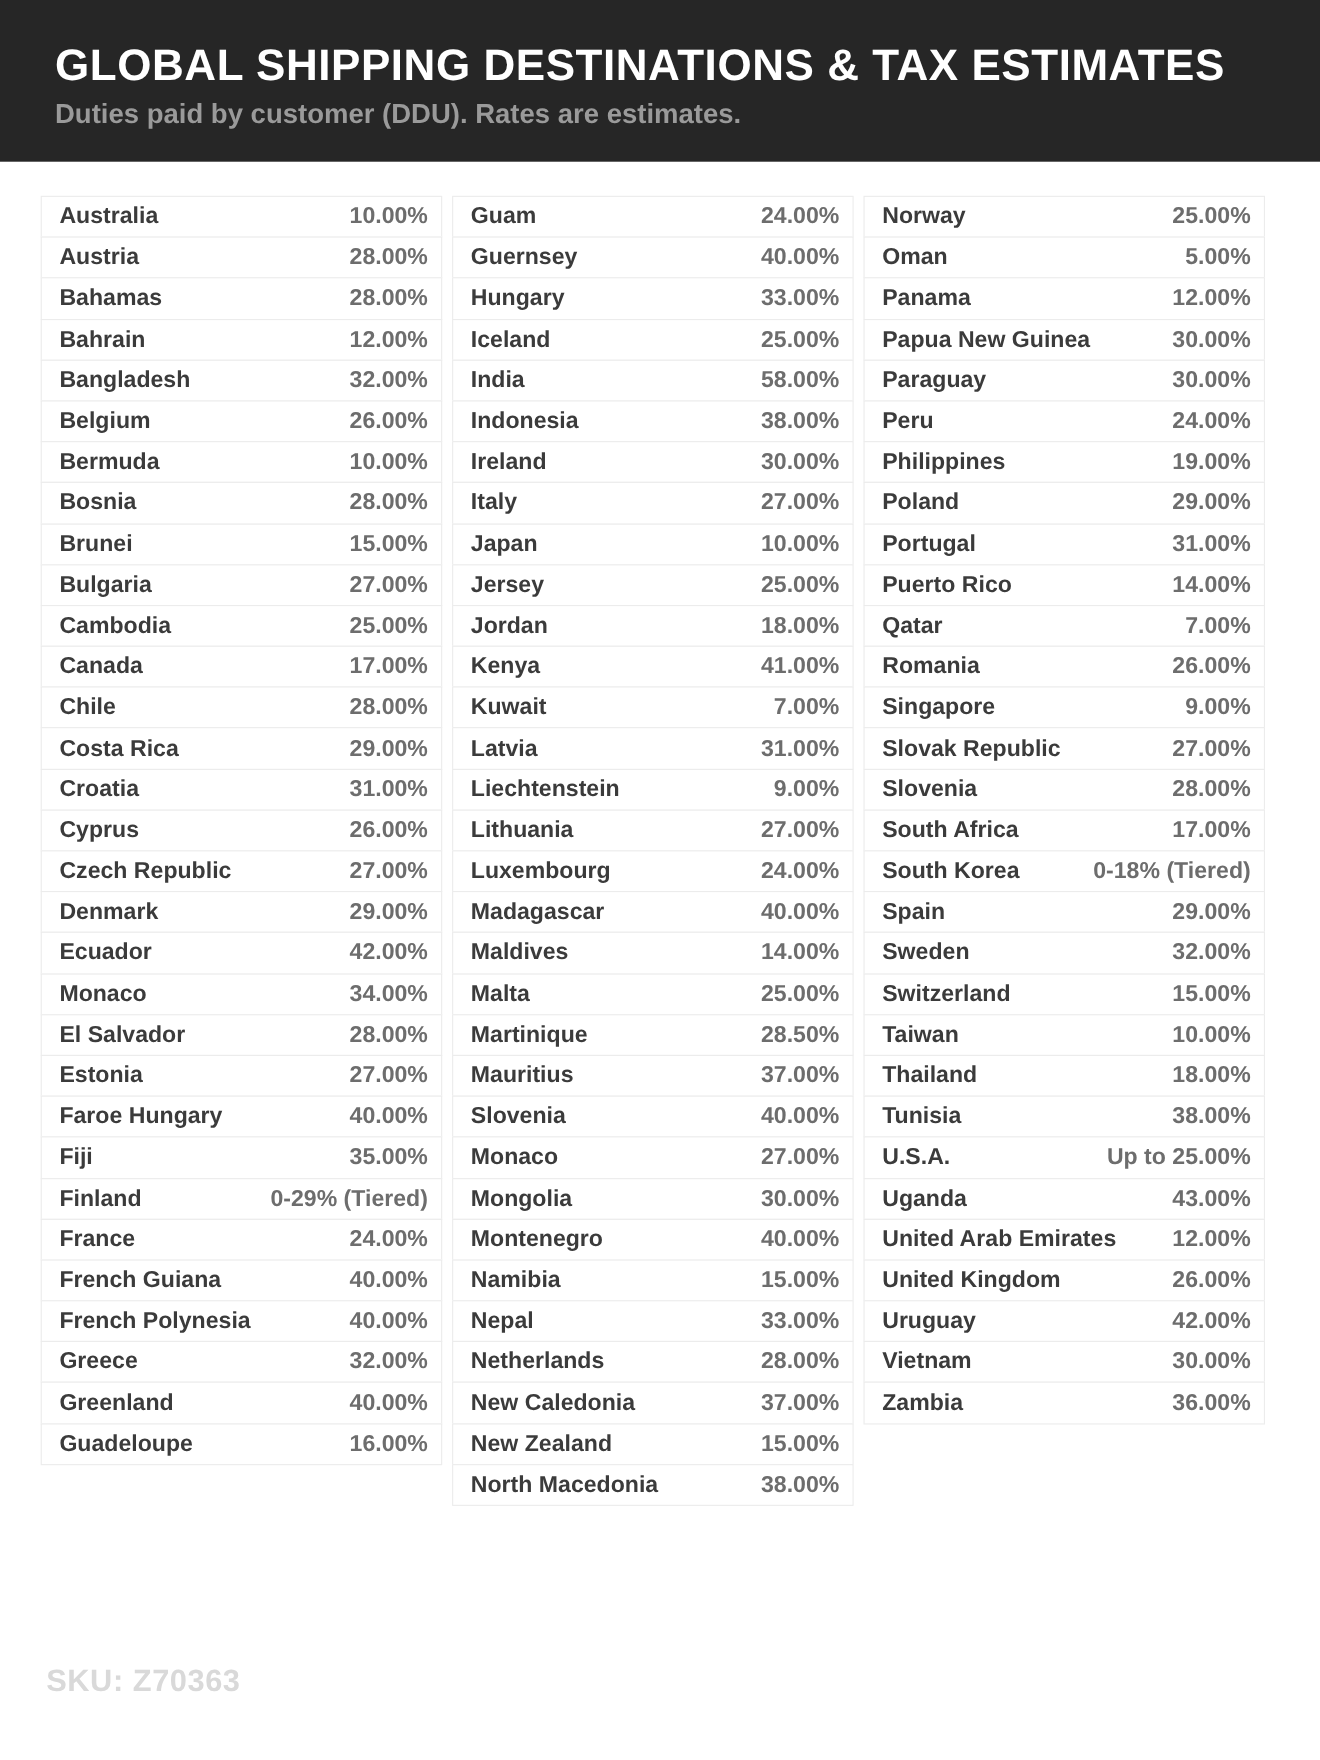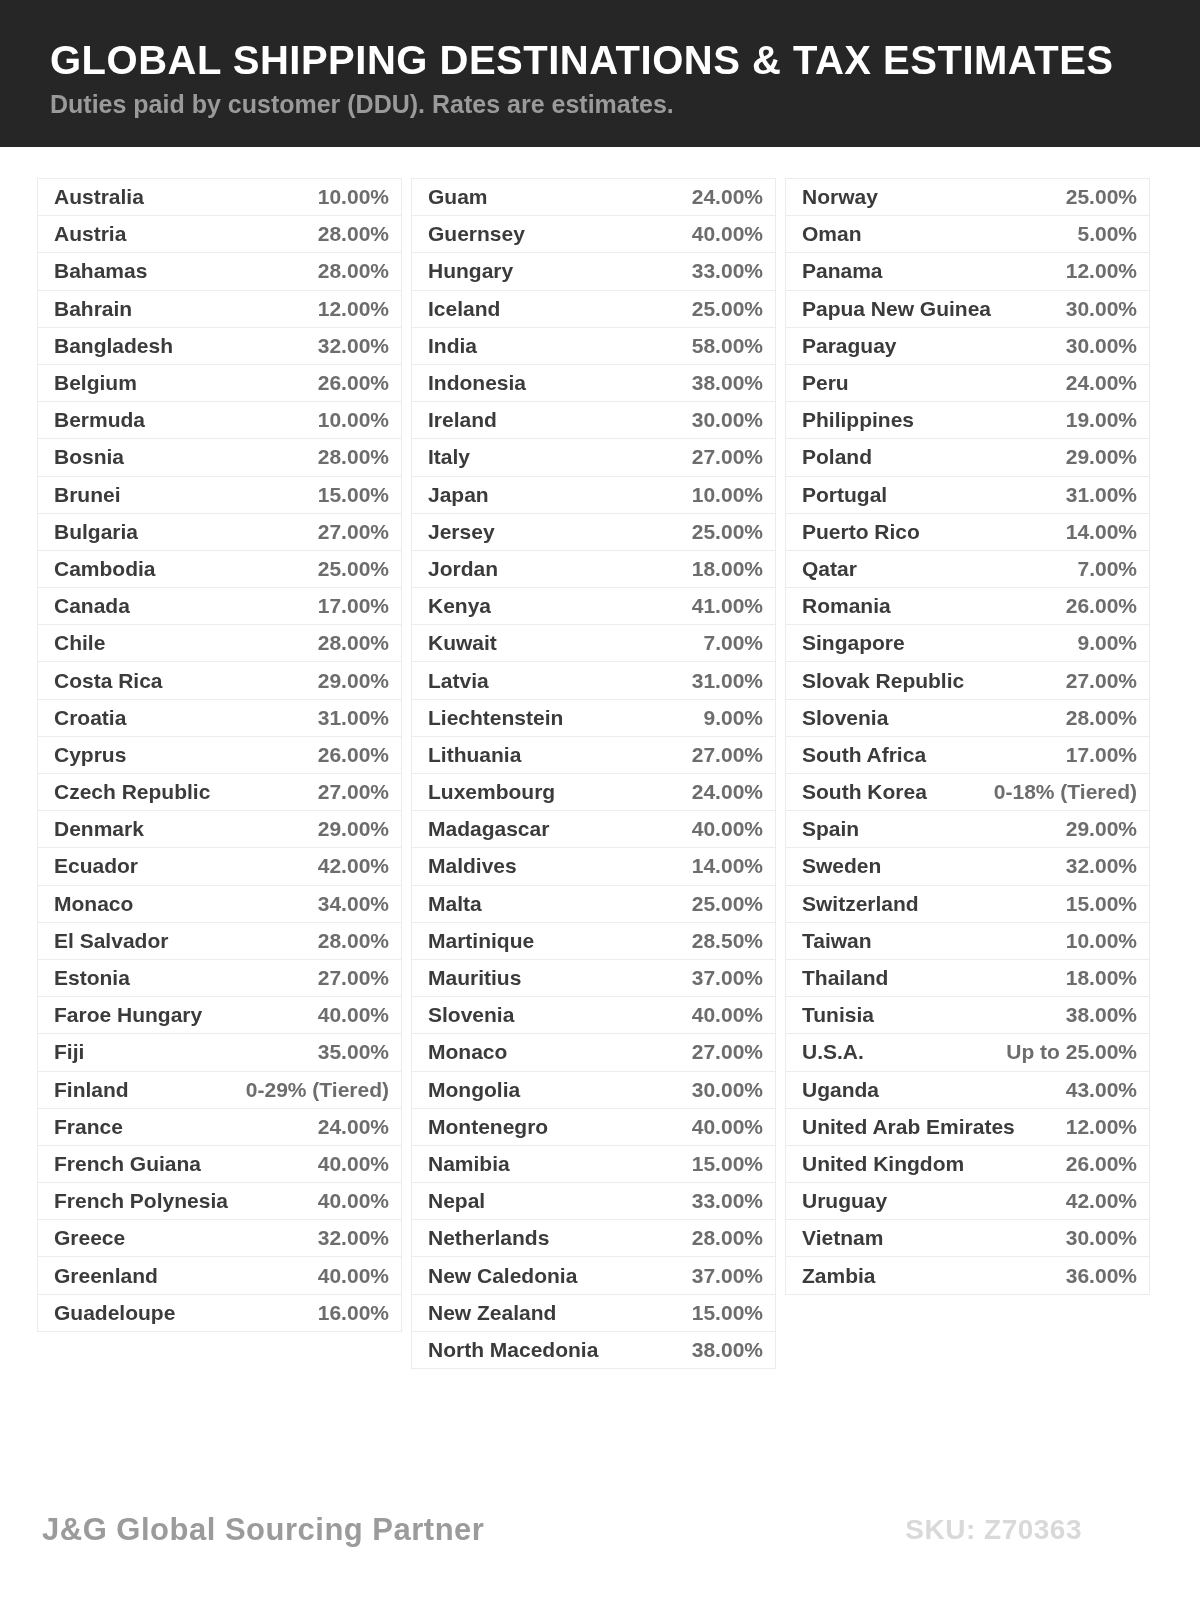--- a/index.html
+++ b/index.html
@@ -480,15 +480,14 @@
         <span class="rate">30.00%</span>
       </div>
       <div class="row">
         <span class="country">Zambia</span>
         <span class="rate">36.00%</span>
       </div>
     </div>
 </div>
 
 <div class="footer">
-  <div class="brand">J&amp;G Global Sourcing Partner</div>
   <div class="sku">SKU: Z70363</div>
 </div>
 
 </body></html>

